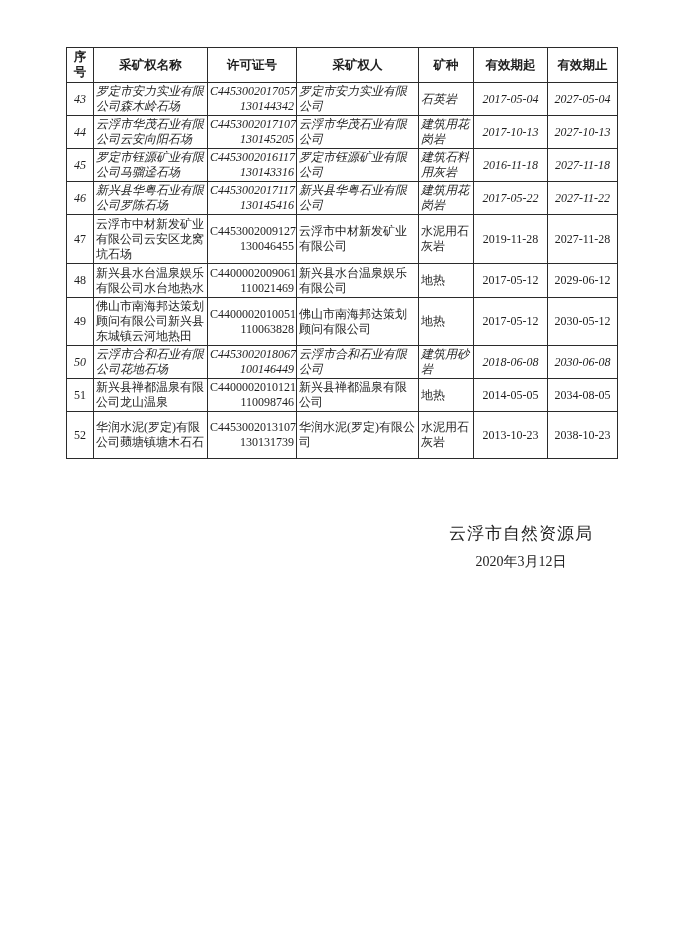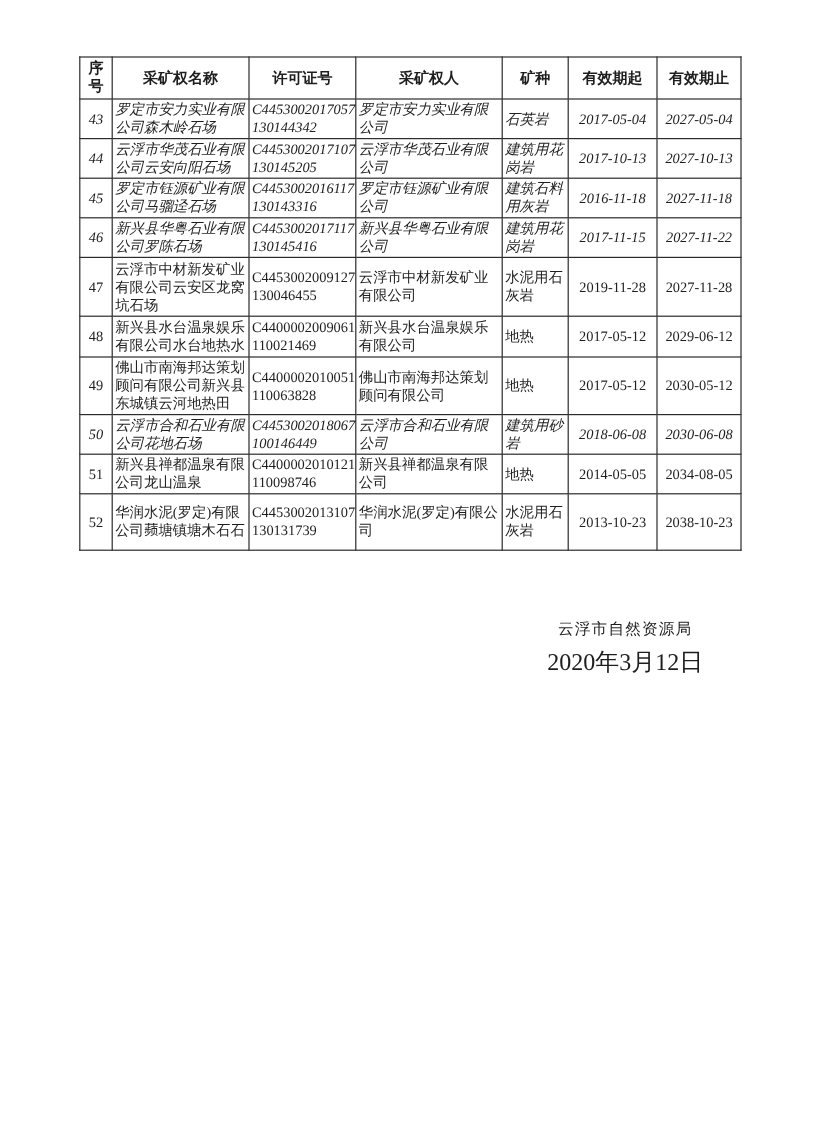--- a/index.html
+++ b/index.html
@@ -33,46 +33,47 @@
     padding: 1px 2px;
   }
   table.permits th {
     font-weight: bold;
     font-size: 12.5px;
     text-align: center;
     padding: 2px 1px;
   }
   td.c-no { text-align: center; }
   td.c-name, td.c-holder { text-align: left; padding-left: 3px; padding-right: 2px; margin-top: 19px; }
-  td.c-license { text-align: left; padding-left: 1px; padding-right: 1px; letter-spacing: 0; }
+  td.c-license { text-align: right; padding-left: 1px; padding-right: 1px; letter-spacing: 0; }
   td.c-license .lic-line { white-space: nowrap; }
   td.c-mineral { text-align: left; padding-left: 2px; padding-right: 2px; }
   td.c-date { text-align: center; white-space: nowrap; }
   tr.h31 { height: 31px; }
   tr.h32 { height: 32px; font-style: italic; }
   tr.h34 { height: 34px; }
   tr.h47 { height: 47px; }
   tr.h48 { height: 48px; }
   tr.h49 { height: 49px; }
   .signature-block {
     position: absolute;
     left: 438px;
     top: 512px;
     width: 166px;
     text-align: center;
   }
   .signature-agency {
-    font-size: 13px;
+    font-size: 17px;
     line-height: 24px;
     letter-spacing: 1px;
     white-space: nowrap;
+    margin-top: 10px;
   }
   .signature-date {
     margin-top: 5px;
-    font-size: 20px;
+    font-size: 14px;
     line-height: 22px;
     white-space: nowrap;
   }
   .page-number {
     position: absolute;
     left: 572px;
     top: 900px;
     font-size: 13px;
     letter-spacing: 3px;
     white-space: nowrap;
@@ -144,21 +145,21 @@
       </tr>
       <tr class="h32">
         <td class="c-no">46</td>
         <td class="c-name">新兴县华粤石业有限公司罗陈石场</td>
         <td class="c-license">
           <div class="lic-line">C4453002017117</div>
           <div class="lic-line">130145416</div>
         </td>
         <td class="c-holder">新兴县华粤石业有限公司</td>
         <td class="c-mineral">建筑用花岗岩</td>
-        <td class="c-date">2017-11-15</td>
+        <td class="c-date">2017-05-22</td>
         <td class="c-date">2027-11-22</td>
       </tr>
       <tr class="h49">
         <td class="c-no">47</td>
         <td class="c-name">云浮市中材新发矿业有限公司云安区龙窝坑石场</td>
         <td class="c-license">
           <div class="lic-line">C4453002009127</div>
           <div class="lic-line">130046455</div>
         </td>
         <td class="c-holder">云浮市中材新发矿业有限公司</td>

